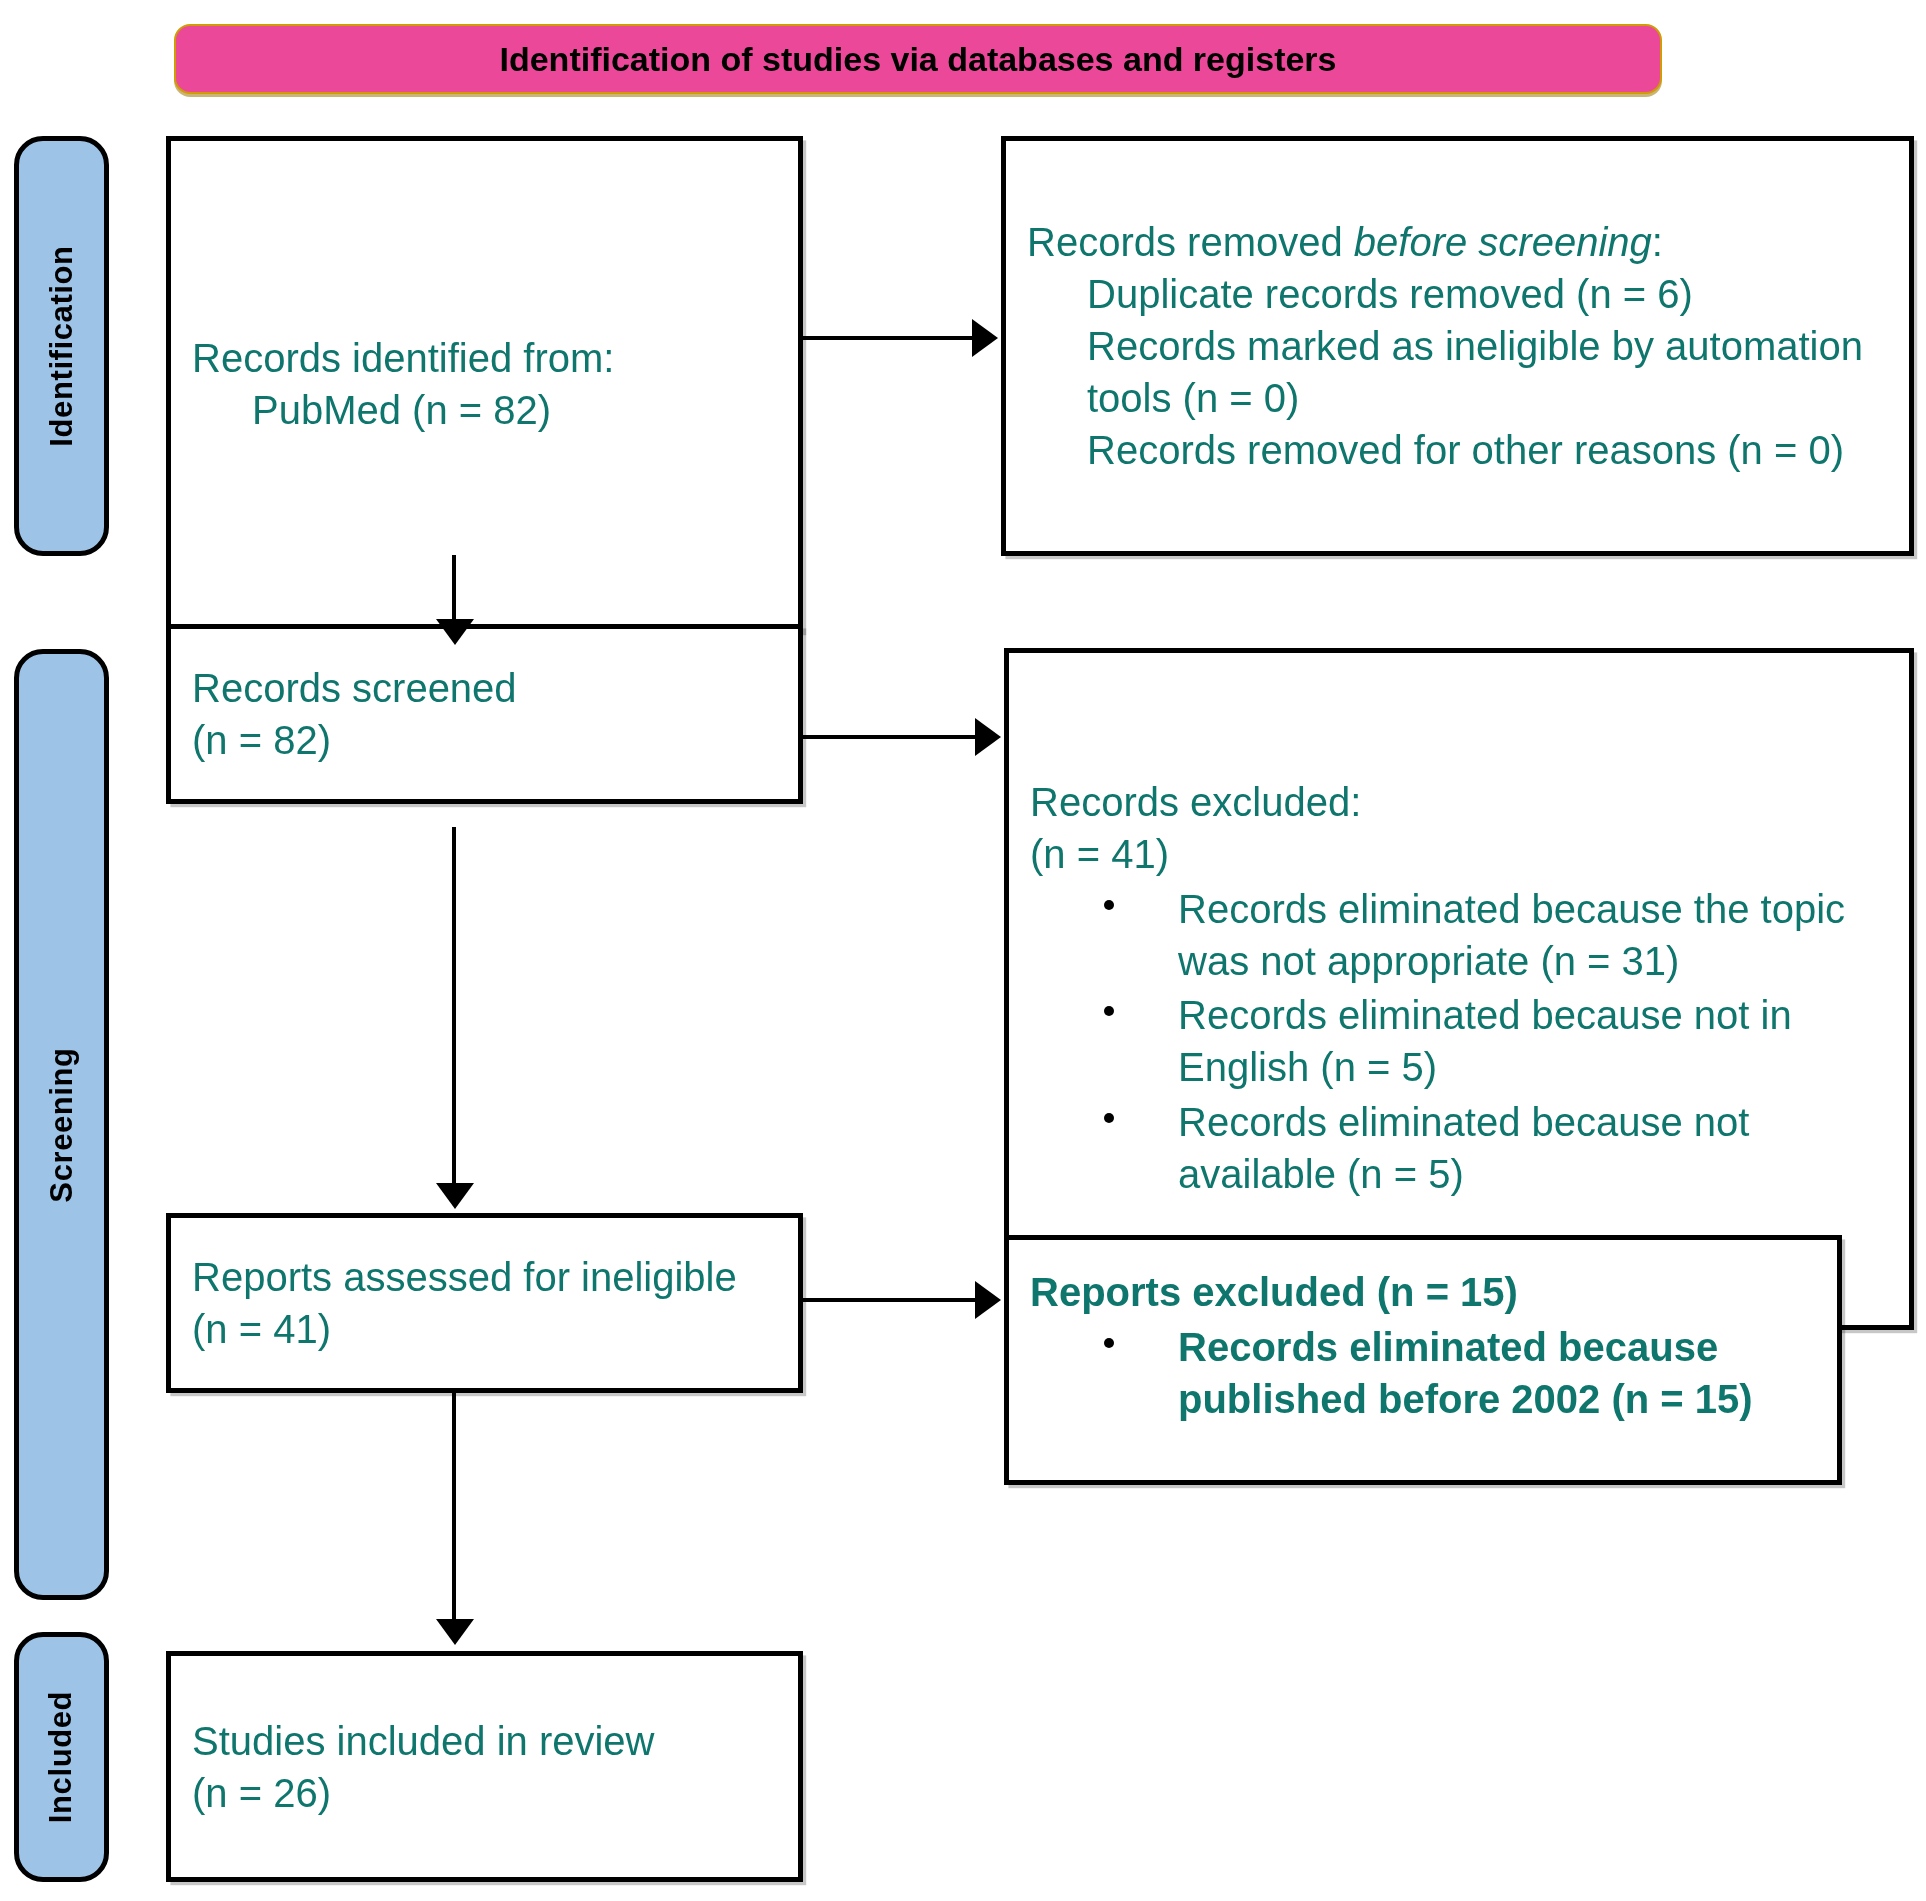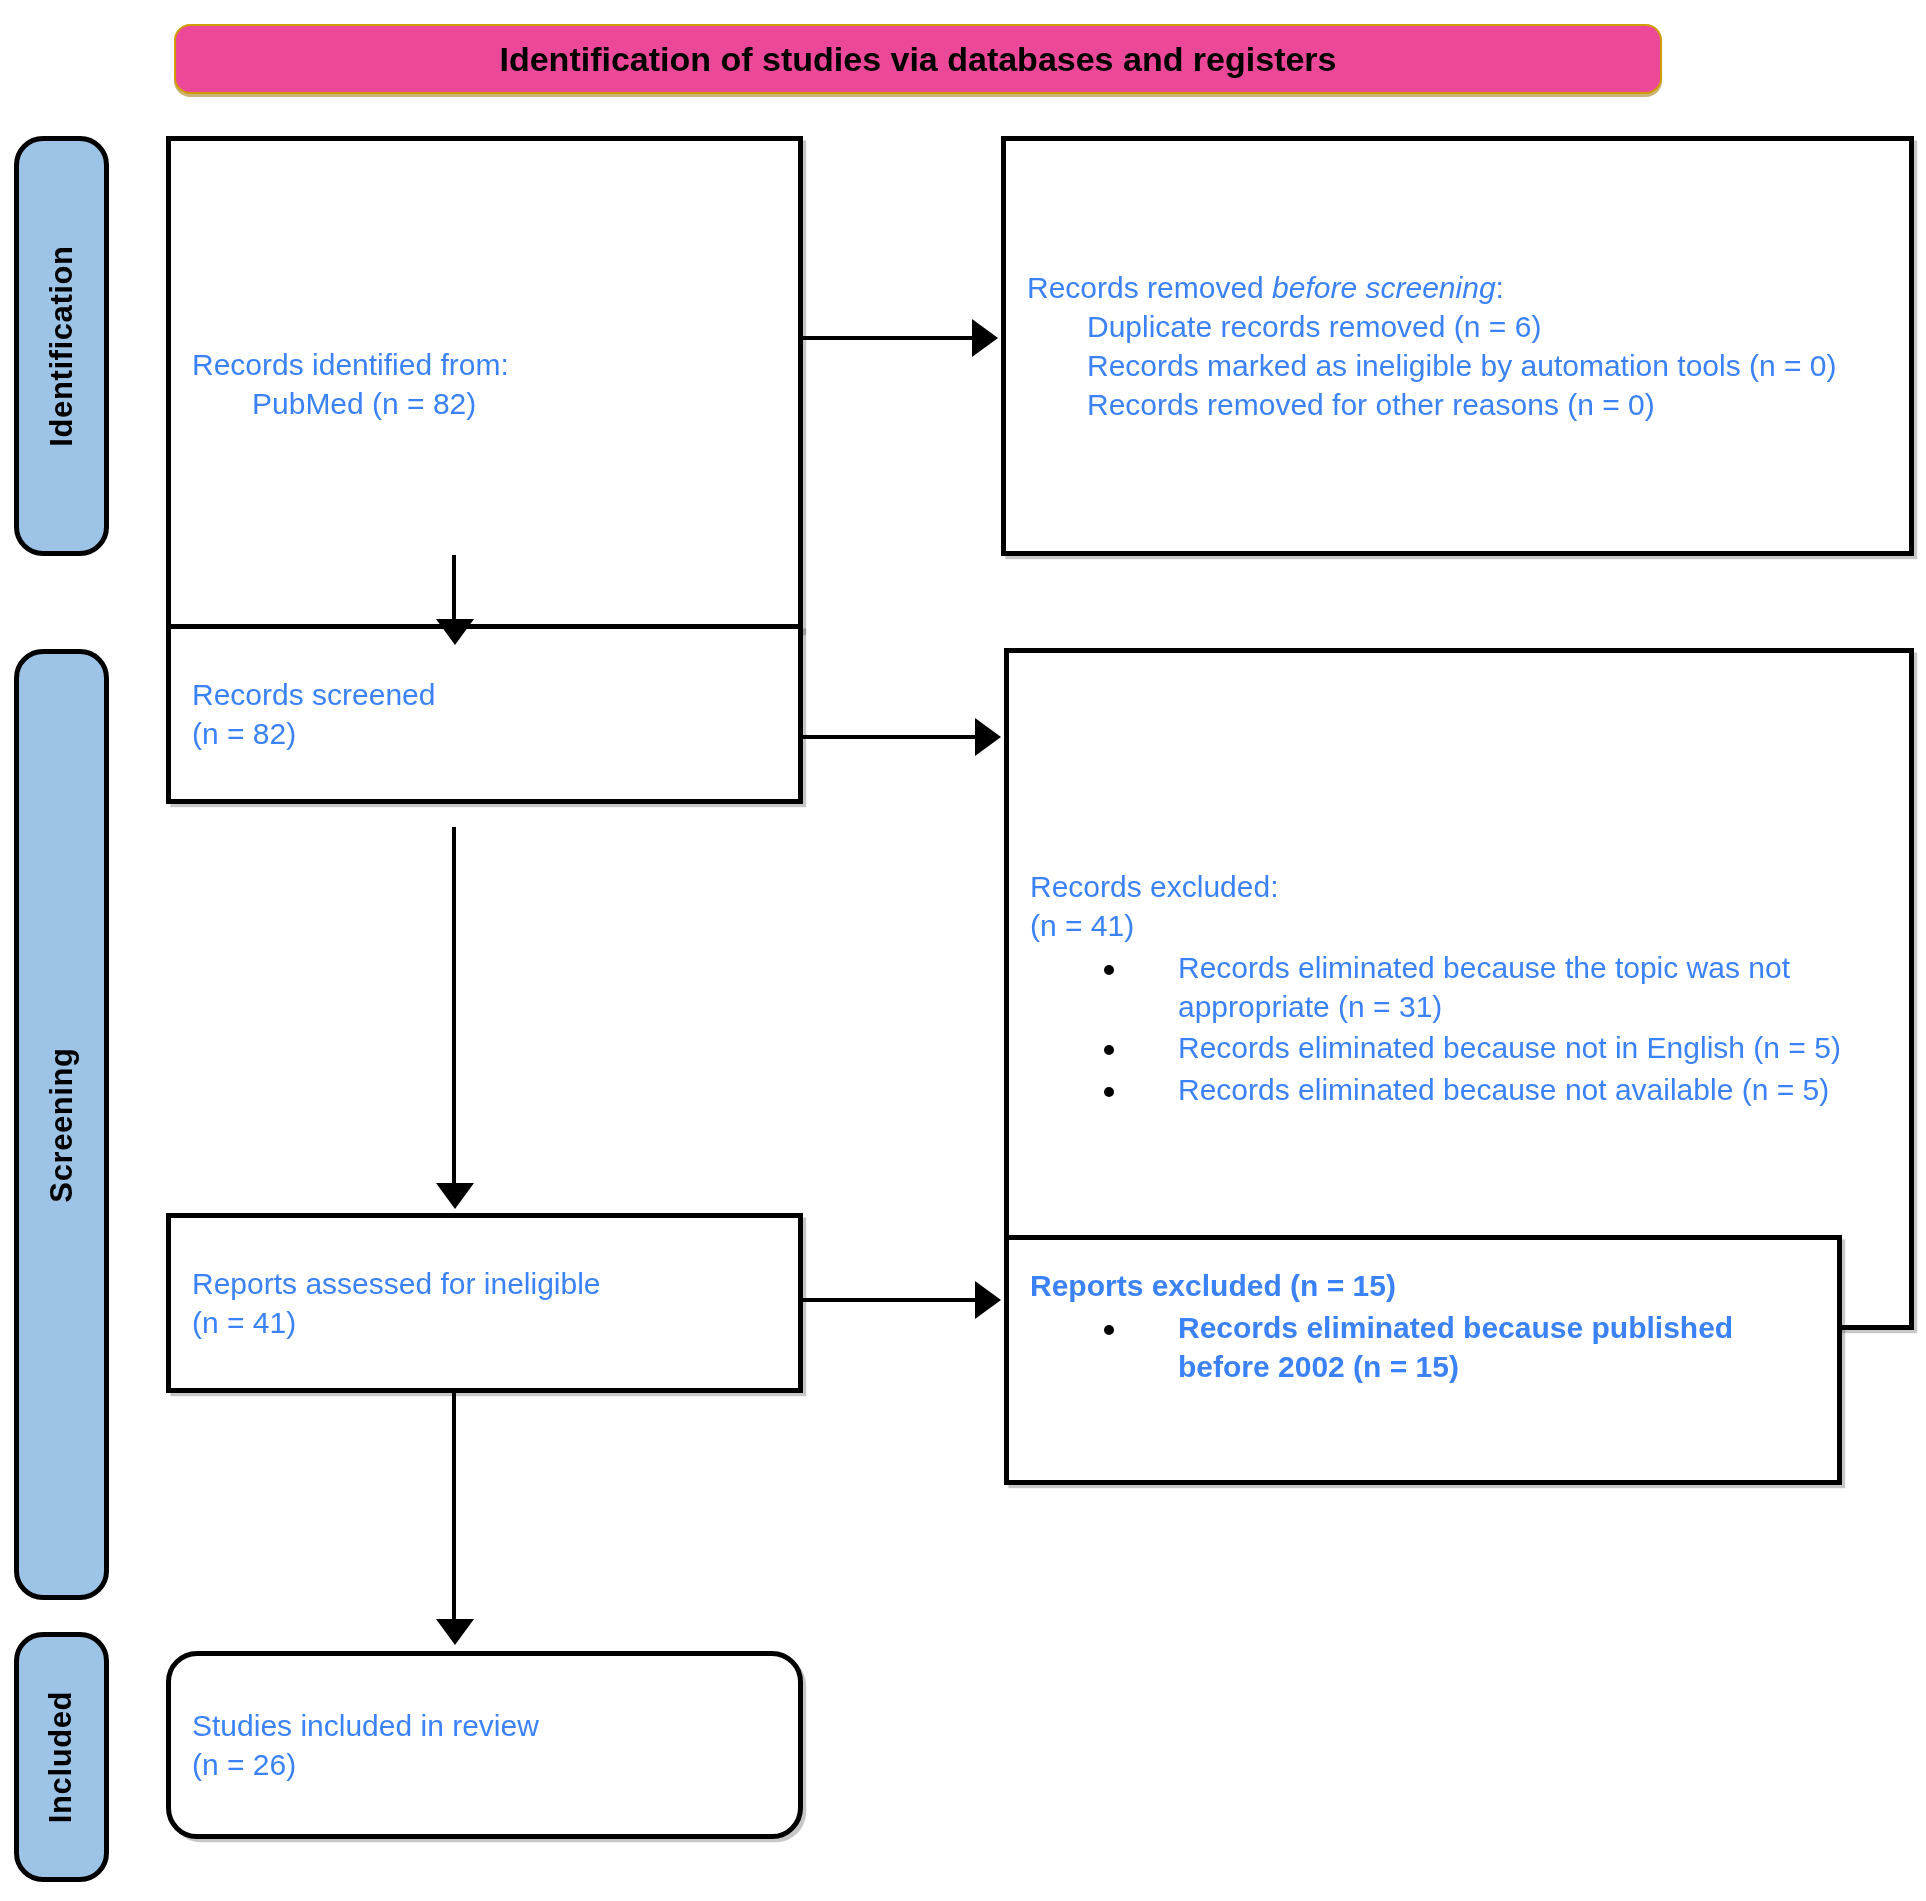--- a/index.html
+++ b/index.html
@@ -69,23 +69,23 @@
     background: #ffffff;
     border: 5.6px solid #000000;
     box-sizing: border-box;
     padding: 0;
     box-shadow: 3.8px 3.8px 0 -0.6px rgba(0,0,0,0.22);
   }
   .flow-box .body {
     position: absolute;
     left: 21px;
     right: 15px;
-    font-size: 30px;
+    font-size: 40px;
     line-height: 1.30;
-    color: #3b82f6;
+    color: #0f766e;
   }
   .flow-box .body.mid {
     top: 50%;
     transform: translateY(-50%);
   }
   .flow-box .body.topal {
     top: 26px;
   }
   .ind1 { display: block; padding-left: 60px; }
   .ital { font-style: italic; }
@@ -110,21 +110,21 @@
     background: #000000;
     border-radius: 50%;
   }
 
   #box-identified       { left: 166px;  top: 136px;  width: 637px; height: 496px; }
   #box-removed          { left: 1001px; top: 136px;  width: 913px; height: 420px; }
   #box-screened         { left: 166px;  top: 624px; width: 637px; height: 180px; }
   #box-records-excluded { left: 1004px; top: 648px; width: 910px; height: 682px; }
   #box-eligibility      { left: 166px;  top: 1213px; width: 637px; height: 180px; }
   #box-reports-excluded { left: 1004px; top: 1235px; width: 838px; height: 250px; font-weight: bold; }
-  #box-included         { left: 166px;  top: 1651px; width: 637px; height: 188px; border-radius: 31px; }
+  #box-included         { left: 166px;  top: 1651px; width: 637px; height: 231px; }
 
   
   .conn { position: absolute; }
   .conn .line-v {
     position: absolute;
     width: 4.4px;
     background: #000000;
     left: 0;
     top: 0;
   }

